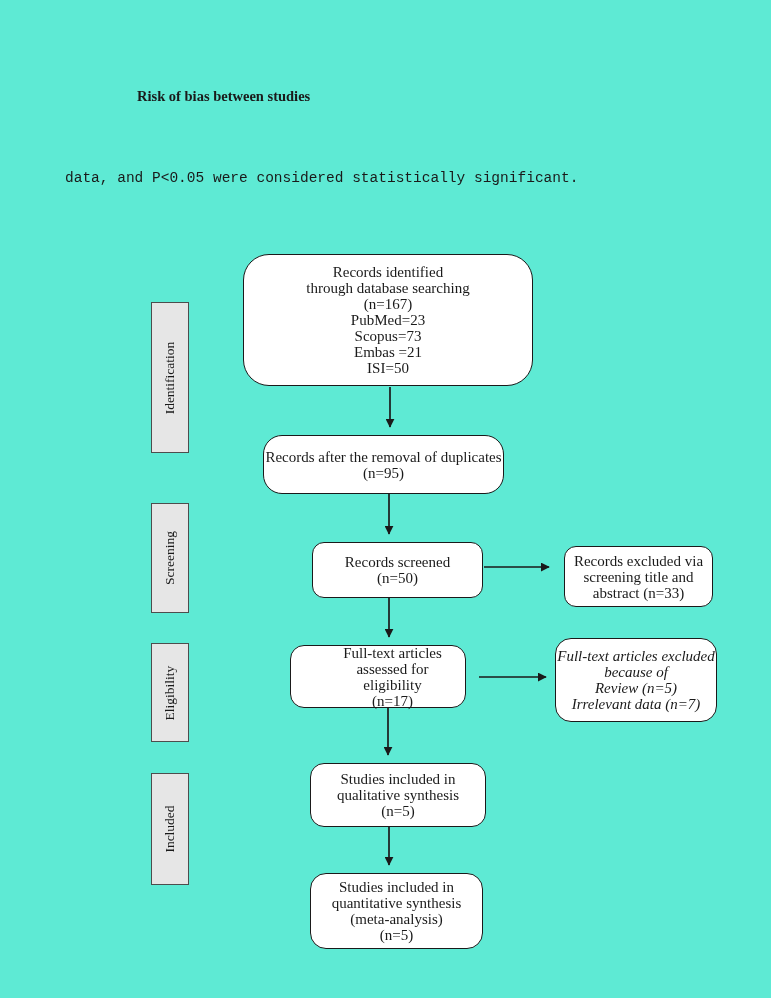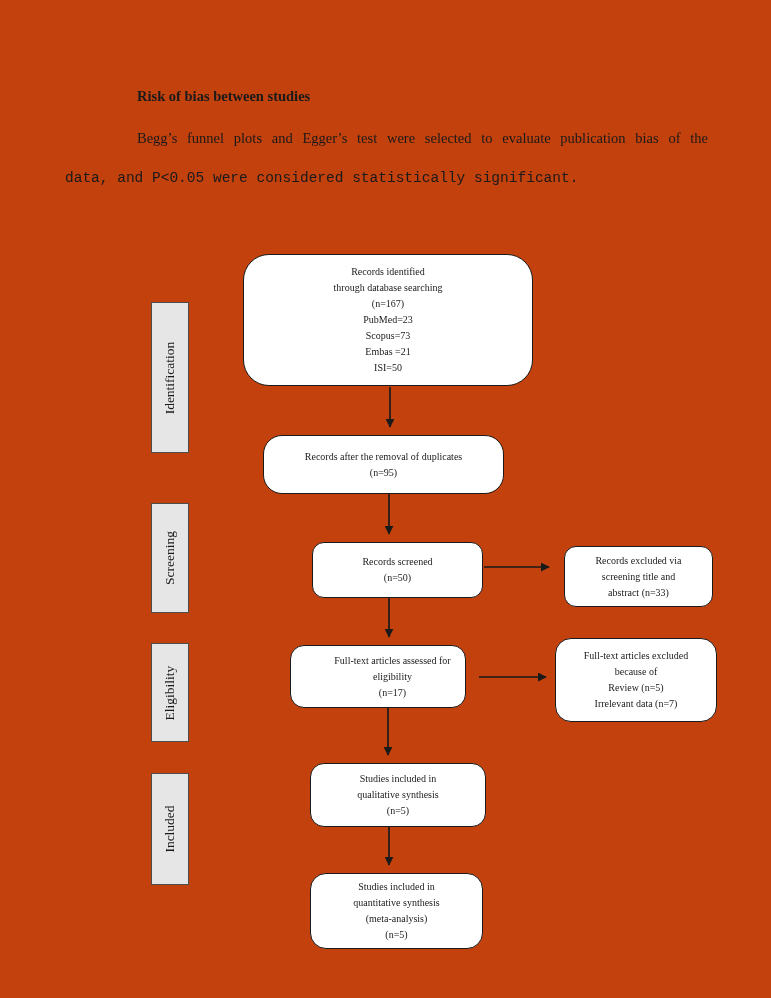--- a/index.html
+++ b/index.html
@@ -1,21 +1,21 @@
 <!DOCTYPE html>
 <html><head>
 <meta charset="utf-8">
 <style>
   * { margin: 0; padding: 0; box-sizing: border-box; }
   html, body { background: #ffffff; }
   .page {
     position: relative;
     width: 771px;
     height: 998px;
-    background: #c2410c;
+    background: #5eead4;
     font-family: "Liberation Serif", serif;
     color: #1a1a1a;
     overflow: hidden;
   }
   .heading {
     position: absolute;
     left: 137px; top: 88px;
     font-size: 14.5px;
     font-weight: bold;
     white-space: nowrap;
@@ -36,32 +36,32 @@
     font-family: Liberation Mono, monospace;
   }
   .fbox {
     position: absolute;
     border: 1.5px solid #1a1a1a;
     background: #ffffff;
     display: flex;
     align-items: center;
     justify-content: center;
     text-align: center;
-    font-size: 10px;
+    font-size: 15px;
     line-height: 16px;
   }
   .fbox span { white-space: pre-line; display: block; width: 100%; }
   .b1 { left: 243px; top: 254px; width: 290px; height: 132px; border-radius: 26px; }
   .b2 { left: 263px; top: 435px; width: 241px; height: 59px;  border-radius: 19px; }
   .b3 { left: 312px; top: 542px; width: 171px; height: 56px;  border-radius: 12px; }
   .b4 { left: 290px; top: 645px; width: 176px; height: 63px;  border-radius: 14px; padding-left: 29px; }
   .b5 { left: 310px; top: 763px; width: 176px; height: 64px;  border-radius: 14px; }
   .b6 { left: 310px; top: 873px; width: 173px; height: 76px;  border-radius: 16px; }
   .s1 { left: 564px; top: 546px; width: 149px; height: 61px;  border-radius: 12px; }
-  .s2 { left: 555px; top: 638px; width: 162px; height: 84px;  border-radius: 16px; }
+  .s2 { left: 555px; top: 638px; width: 162px; height: 84px;  border-radius: 16px; font-style: italic; }
   .stage {
     position: absolute;
     left: 151px;
     width: 38px;
     background: #e6e6e6;
     border: 1.5px solid #4d4d4d;
     display: flex;
     align-items: center;
     justify-content: center;
     overflow: hidden;
@@ -81,21 +81,20 @@
     width: 771px; height: 998px;
     pointer-events: none;
   }
 </style>
 </head>
 <body>
 
 <div class="page">
 
   <div class="heading">Risk of bias between studies</div>
-  <div class="para-line1">Begg’s funnel plots and Egger’s test were selected to evaluate publication bias of the</div>
   <div class="para-line2">data, and P&lt;0.05 were considered statistically significant.</div>
 
   <div class="stage st1">
     <span>Identification</span>
   </div>
   <div class="stage st2">
     <span>Screening</span>
   </div>
   <div class="stage st3">
     <span>Eligibility</span>

